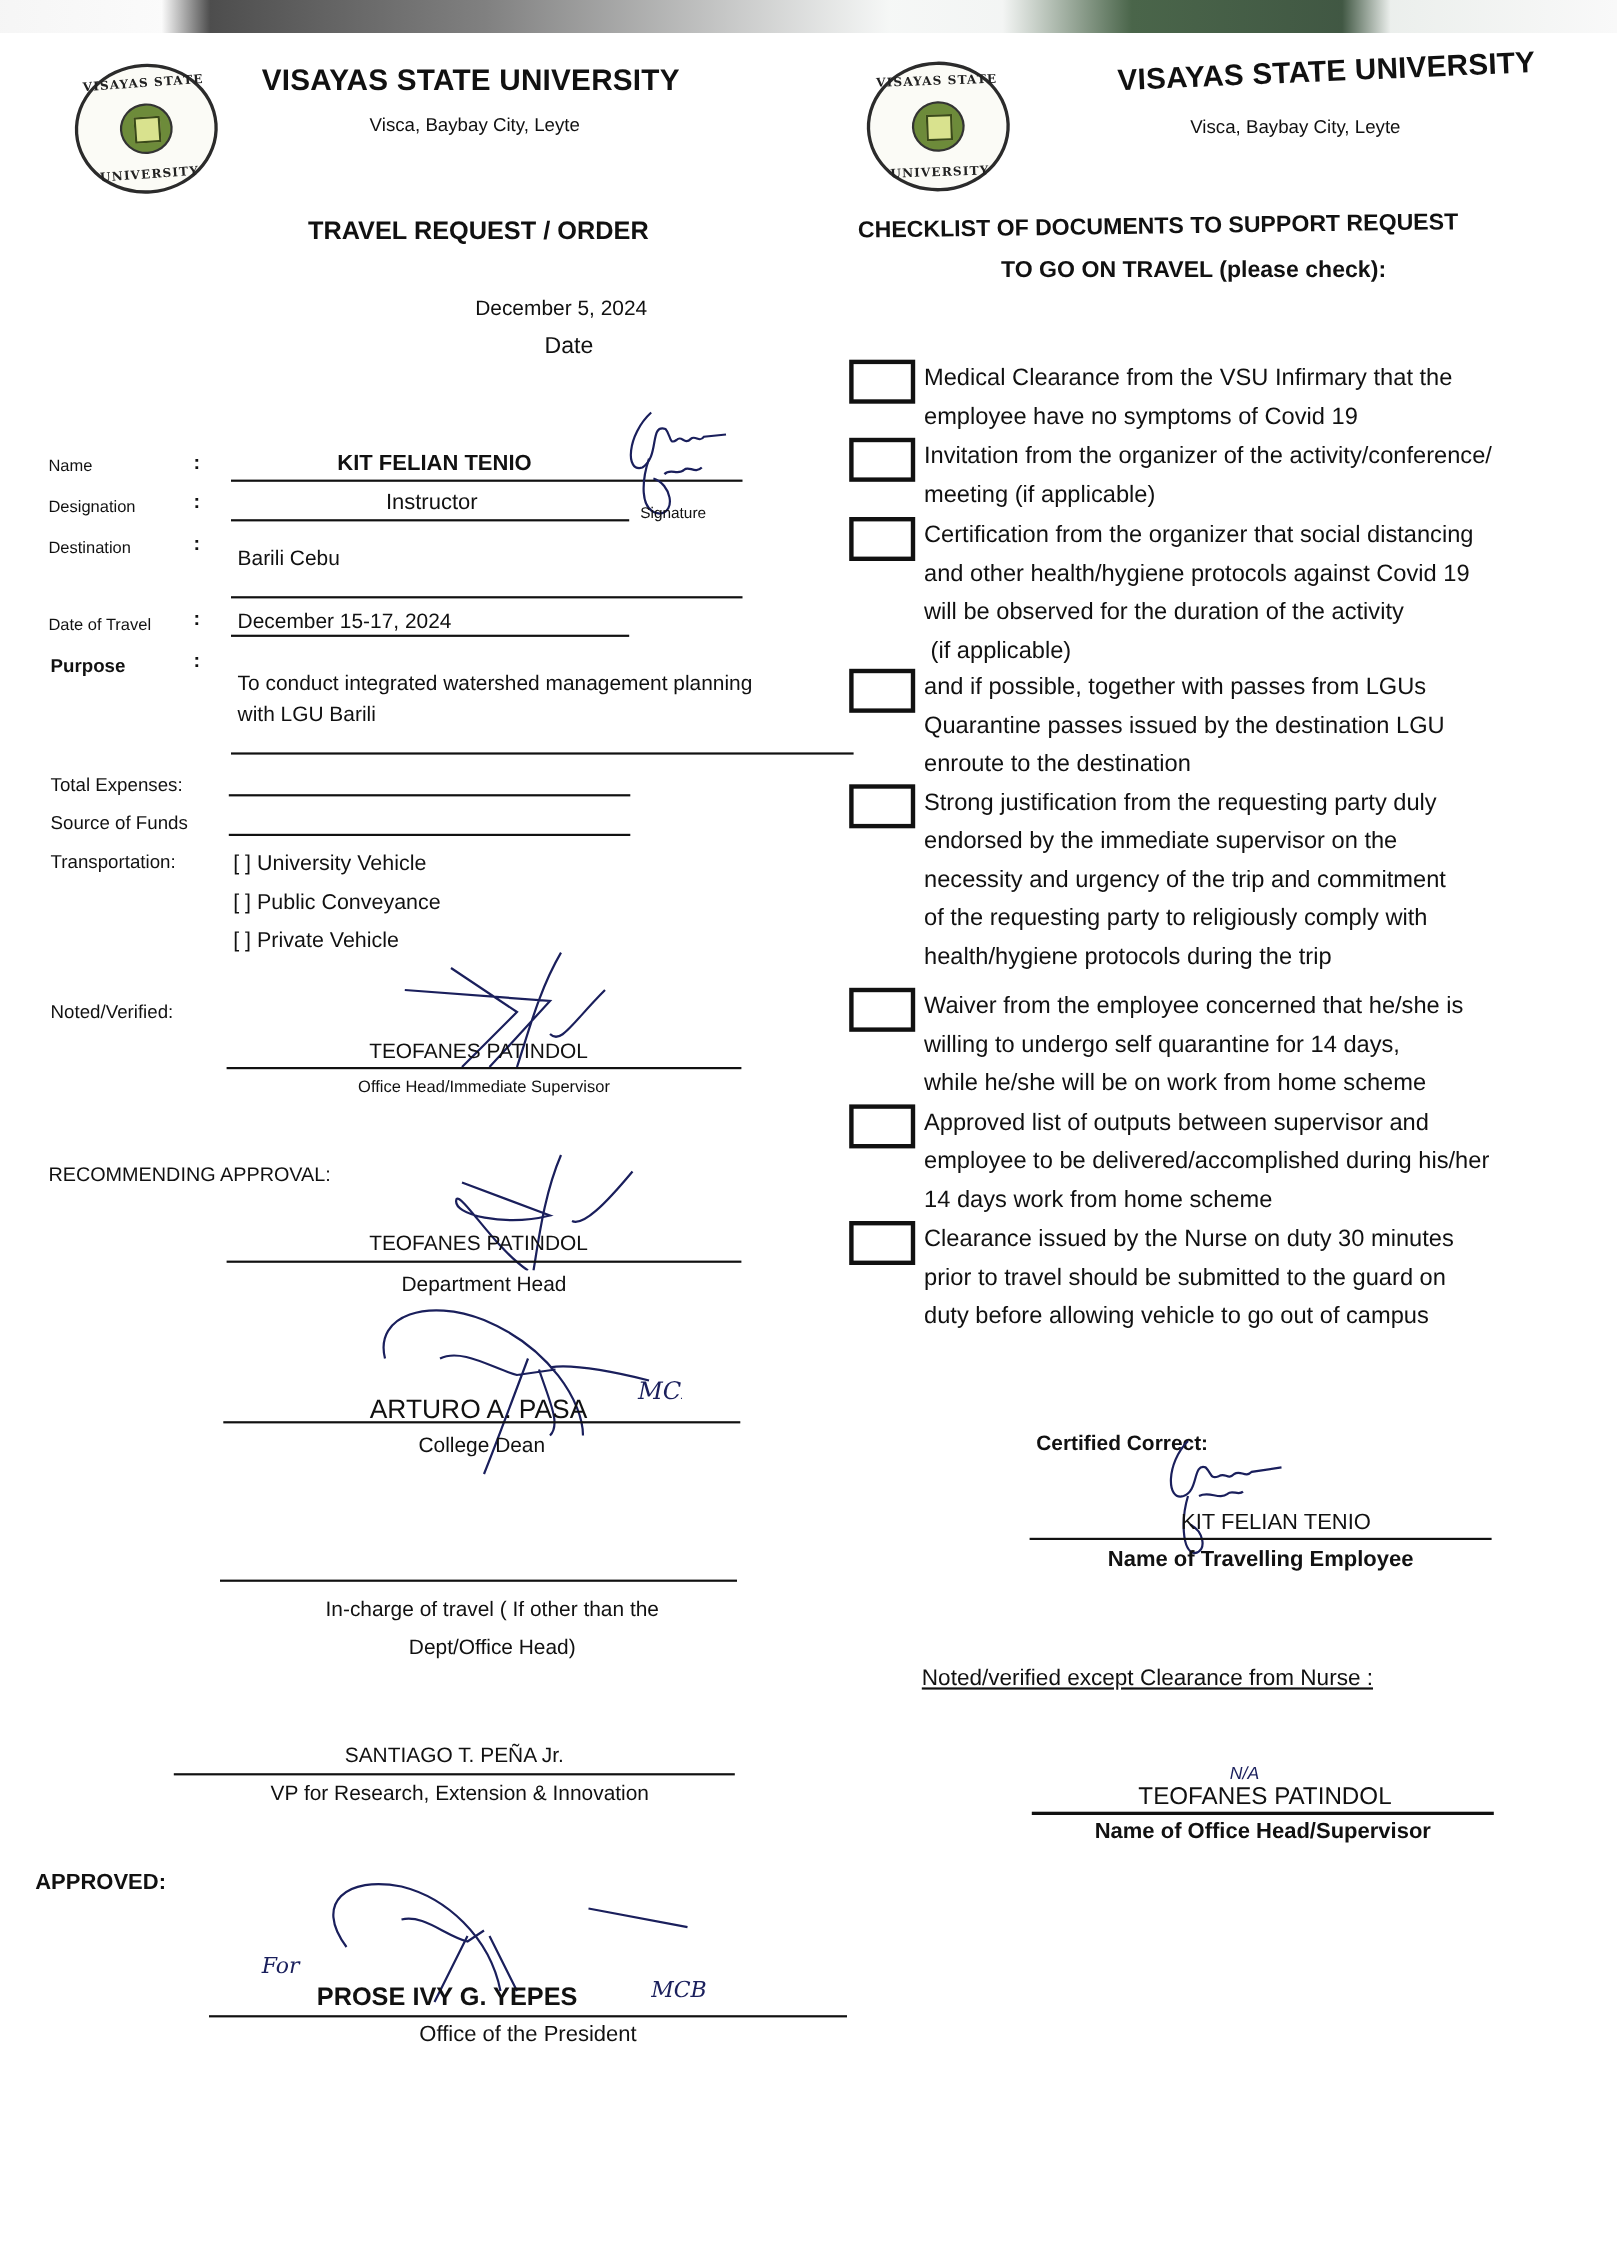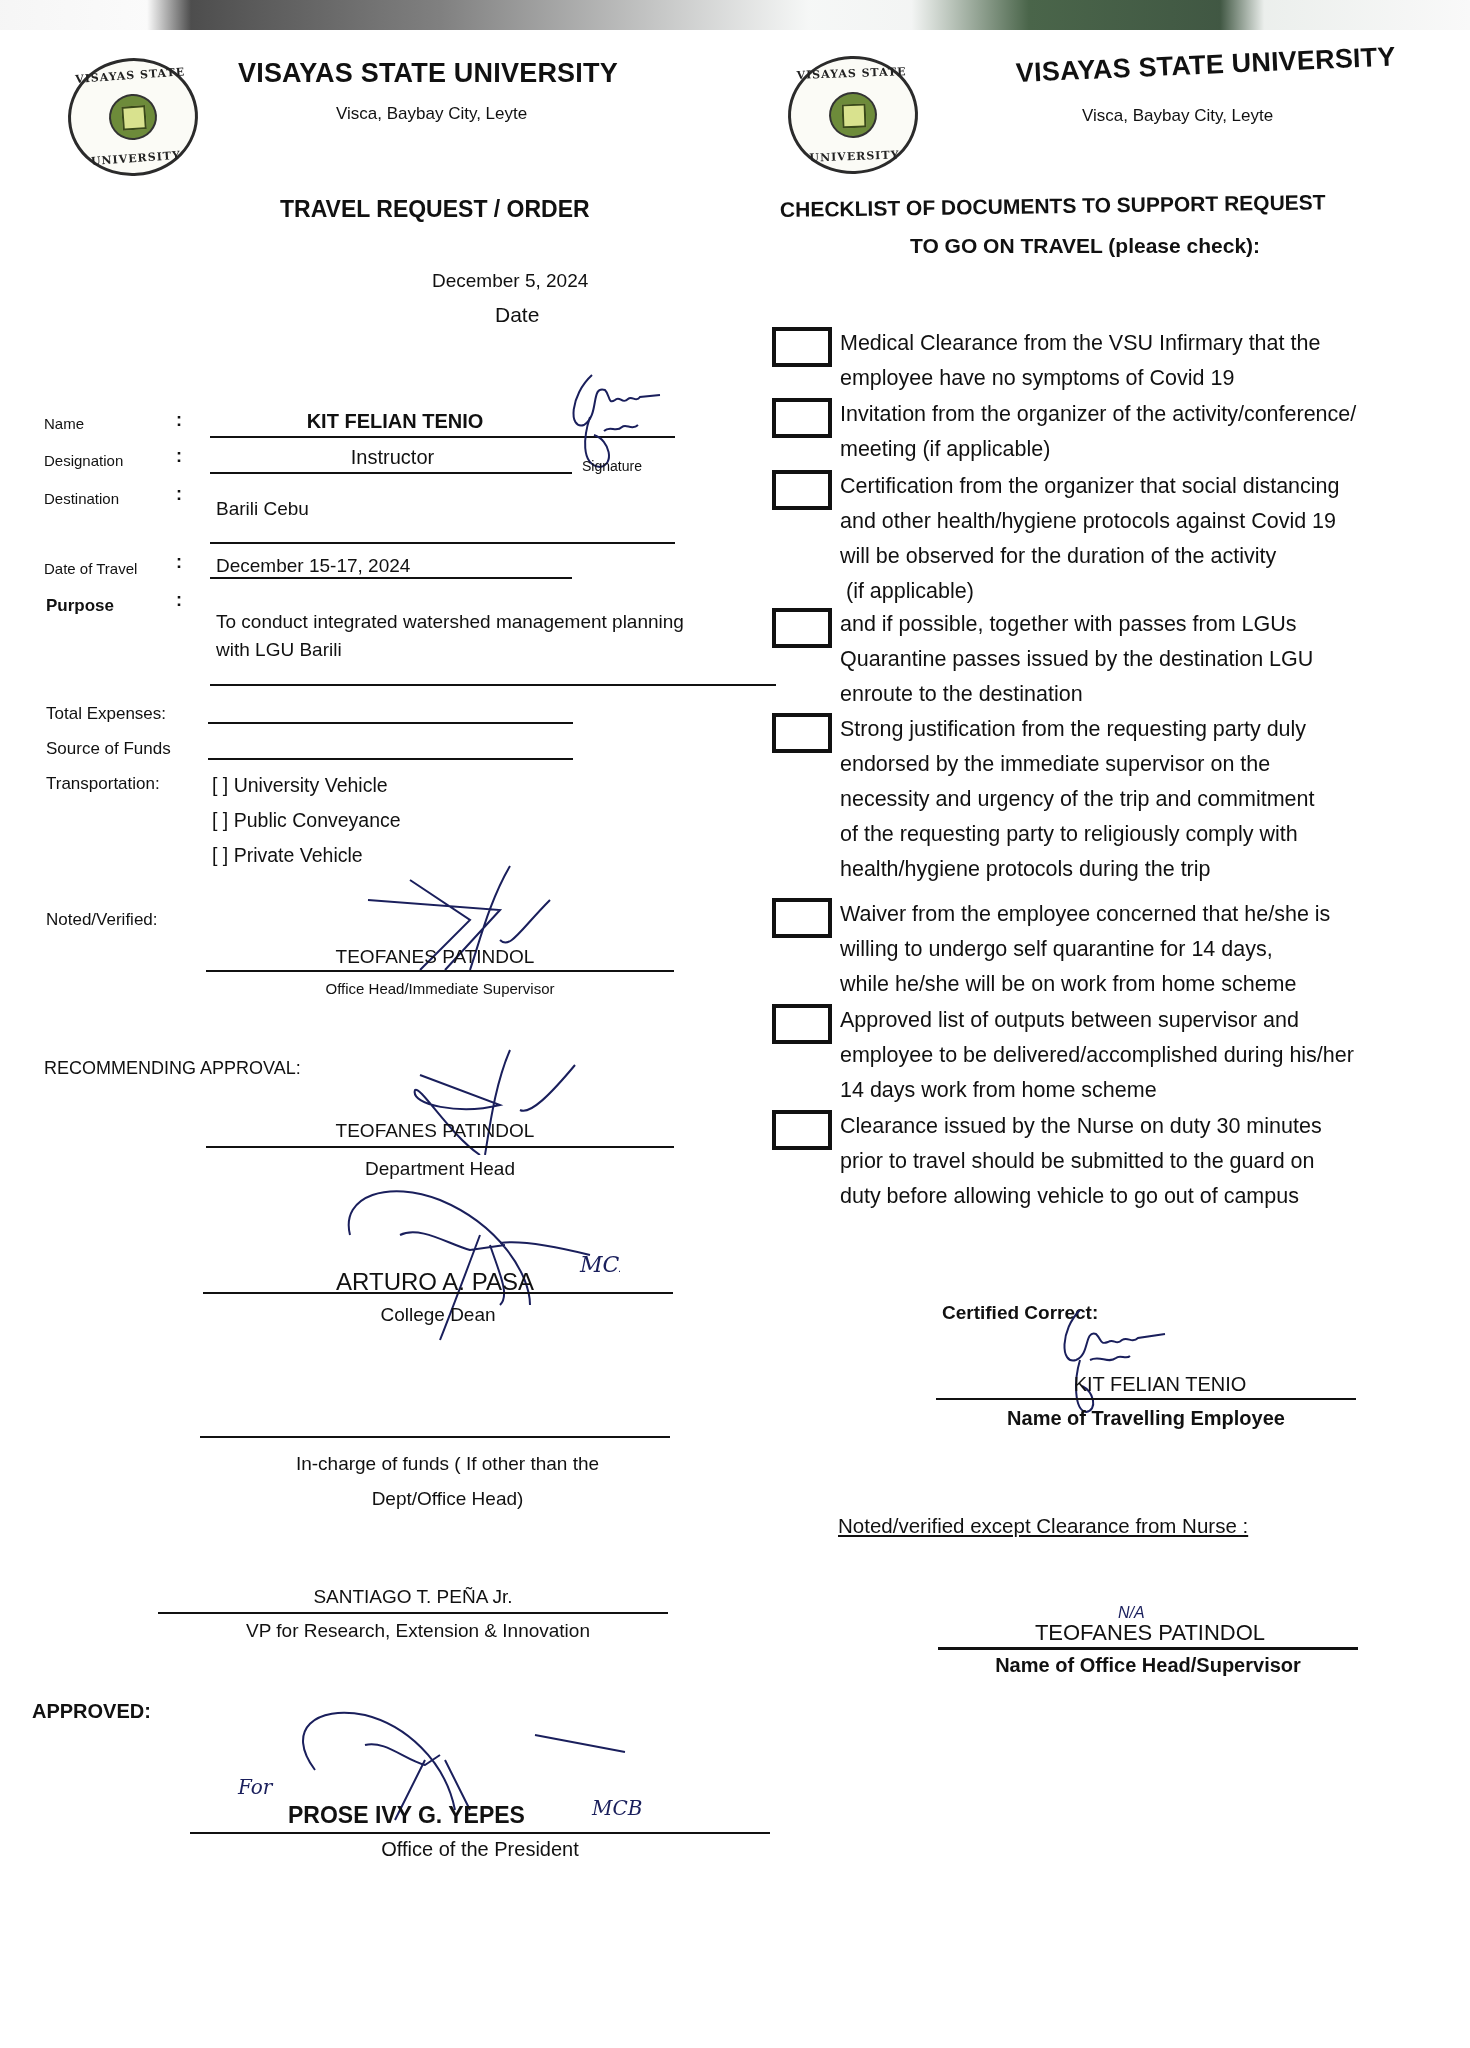--- a/index.html
+++ b/index.html
@@ -137,21 +137,21 @@
 <svg class="sig" style="left:330px; top:1175px;" width="290" height="170" viewBox="0 0 290 170">
   <path d="M20 60 C10 20 60 5 110 25 C170 50 200 100 200 130 M70 60 C90 50 120 70 140 75 L175 70 M260 80 C220 70 190 65 170 68 M150 60 C135 100 120 140 110 165 M160 70 C170 100 180 120 170 130" fill="none" stroke="#1a1f5c" stroke-width="2"></path>
   <text x="250" y="97" font-size="22" fill="#1a1f5c" font-style="italic" font-family="DejaVu Serif, serif">MCB</text>
 </svg>
 <div class="abs center" style="left:205px; top:1268px; width:460px; font-size:24px;">ARTURO A. PASA</div>
 <div class="line" style="left:203px; top:1292px; width:470px;"></div>
 <div class="abs center" style="left:203px; top:1304px; width:470px; font-size:19px;">College Dean</div>
 
 <div class="line" style="left:200px; top:1436px; width:470px;"></div>
 <div class="abs center" style="left:200px; top:1446px; width:495px; font-size:19px; line-height:35px;">
-  <div>In-charge of  funds ( If other than the</div>
+  <div>In-charge of  travel ( If other than the</div>
   <div>Dept/Office Head)</div>
 </div>
 
 <div class="abs center" style="left:158px; top:1586px; width:510px; font-size:19px;">SANTIAGO T. PEÑA Jr.</div>
 <div class="line" style="left:158px; top:1612px; width:510px;"></div>
 <div class="abs center" style="left:158px; top:1620px; width:520px; font-size:19px;">VP for Research, Extension &amp; Innovation</div>
 
 <div class="abs" style="left:32px; top:1700px; font-size:20px; font-weight:bold;">APPROVED:</div>
 <svg class="sig" style="left:225px; top:1700px;" width="420" height="130" viewBox="0 0 420 130">
   <path d="M90 70 C60 30 90 5 140 15 C180 25 220 60 230 110 M140 45 C160 40 180 60 200 65 L215 55 M200 60 C190 80 180 100 170 120 M310 35 L400 52 M220 60 C230 80 240 100 245 110" fill="none" stroke="#1a1f5c" stroke-width="2"></path>

